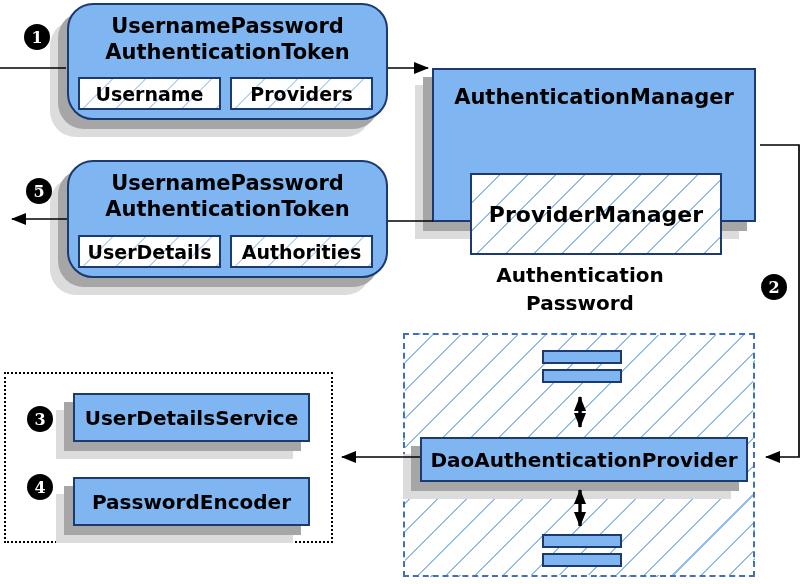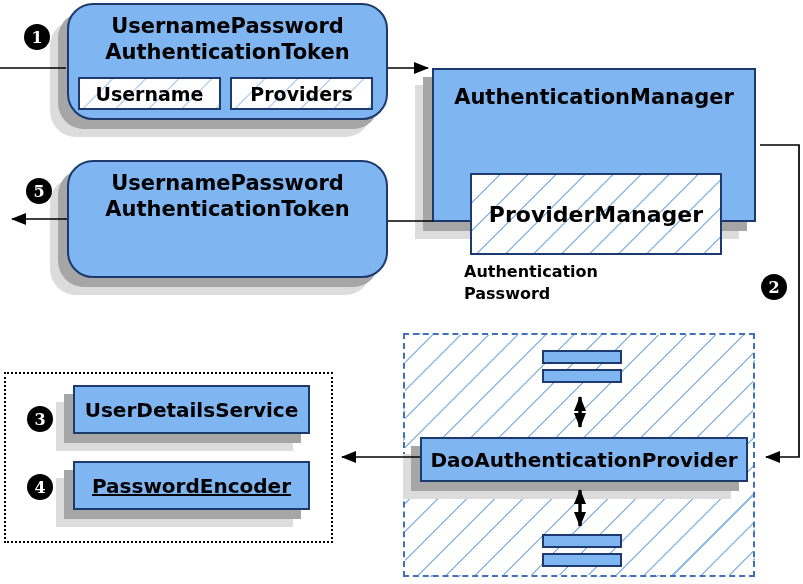--- a/index.html
+++ b/index.html
@@ -61,22 +61,22 @@
     border:2px dotted var(--dotted-border);
   }
   .bar{
     position:absolute;width:80px;height:14px;box-sizing:border-box;
     background:var(--box-fill);border:2px solid var(--box-border);
   }
   .overlay{position:absolute;left:0;top:0;z-index:5;pointer-events:none;}
   .c{fill:none;stroke:var(--connector);stroke-width:1.7px;}
   .c2{fill:none;stroke:var(--connector);stroke-width:3.4px;}
   .providers-label{
-    position:absolute;left:464px;top:261px;width:280px;
-    text-align:left;font-size:16px;line-height:1.4;
+    position:absolute;left:440px;top:261px;width:280px;
+    text-align:center;font-size:20px;line-height:1.4;
   }
   .providers-label span{display:block;}
   .svc{
     position:absolute;left:67px;width:237px;height:49px;
     font-size:20px;white-space:nowrap;
   }
 </style>
 </head>
 <body>
 
@@ -103,39 +103,41 @@
     <div class="title" style="padding-top:15px;">AuthenticationManager</div>
     <div class="center hatch-lg" style="position:absolute;left:36px;top:55px;width:252px;height:82px;border:2px solid var(--box-border);box-sizing:border-box;font-size:22px;margin-top:48px;">ProviderManager</div>
   </div>
 
   <div class="box rounded shadow" style="left:67px;top:160px;width:321px;height:118px;">
     <div class="title token-title">
       <span>UsernamePassword</span>
       <span>AuthenticationToken</span>
     </div>
     <div class="fields">
+      <div class="field hatch-sm">UserDetails</div>
+      <div class="field hatch-sm">Authorities</div>
     </div>
   </div>
 
   <div class="providers-label">
     <span>Authentication</span>
     <span>Password</span>
   </div>
 
   <div class="group-dashed hatch-lg" style="left:403px;top:333px;width:352px;height:244px;">
     <div class="bar" style="left:137px;top:15px;"></div>
     <div class="bar" style="left:137px;top:34px;"></div>
     <div class="box shadow center" style="left:15px;top:102px;width:328px;height:45px;font-size:20px;white-space:nowrap;">DaoAuthenticationProvider</div>
     <div class="bar" style="left:137px;top:199px;"></div>
     <div class="bar" style="left:137px;top:218px;"></div>
   </div>
 
   <div class="group-dotted" style="left:4px;top:372px;width:329px;height:171px;">
-    <div class="box shadow center svc" style="top:11px;">UserDetailsService</div>
-    <div class="box shadow center svc" style="top:87px;text-decoration:underline;">PasswordEncoder</div>
+    <div class="box shadow center svc" style="top:19px;">UserDetailsService</div>
+    <div class="box shadow center svc" style="top:103px;">PasswordEncoder</div>
   </div>
 
   <svg class="overlay" width="803" height="584" viewBox="0 0 803 584">
     <defs>
       <marker id="ah" markerUnits="userSpaceOnUse" markerWidth="16" markerHeight="14" refX="14" refY="6" orient="auto">
         <path d="M0,0 L15,6 L0,12 z" fill="#000"></path>
       </marker>
     </defs>
     <path class="c" d="M0,68 H66"></path>
     <path class="c" d="M388,68 H428" marker-end="url(#ah)"></path>

